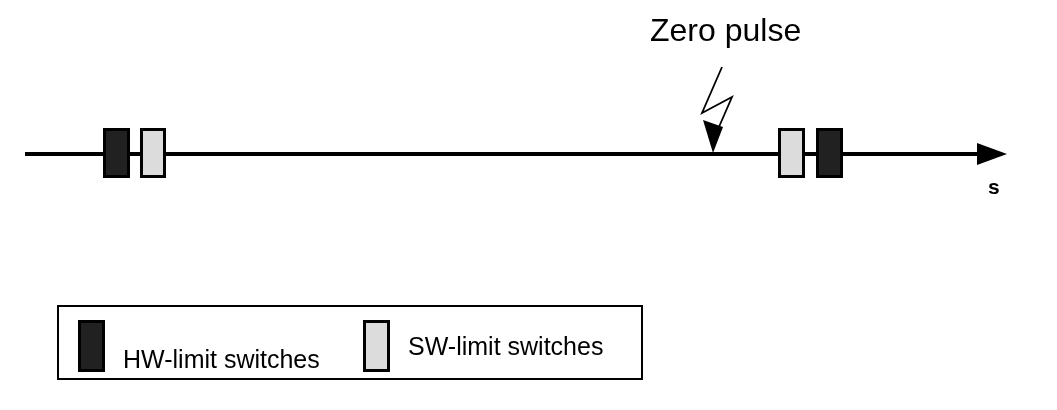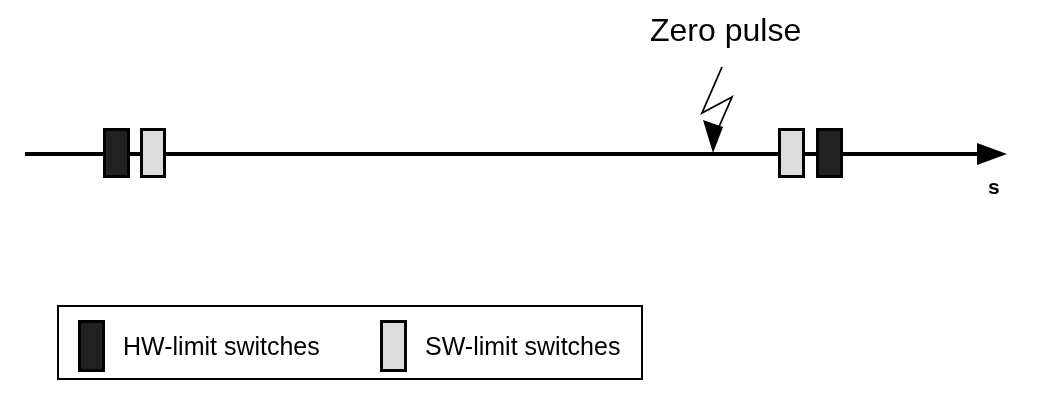--- a/index.html
+++ b/index.html
@@ -89,22 +89,22 @@
     border: 2px solid #000000;
     background: #ffffff;
   }
   .legend-entry {
     position: absolute;
     top: 13px;
     height: 52px;
     display: flex;
     align-items: center;
   }
-  .legend-entry.first  { left: 19px; }
-  .legend-entry.second { left: 321px; }
+  .legend-entry.first  { left: 19px; align-items: flex-end; }
+  .legend-entry.second { left: 304px; }
   .legend-swatch {
     width: 27px;
     height: 52px;
     box-sizing: border-box;
     border: 3px solid #000000;
     flex: none;
   }
   .legend-swatch.hw { background: #212121; }
   .legend-swatch.sw { background: #dcdcdc; }
   .legend-text {

